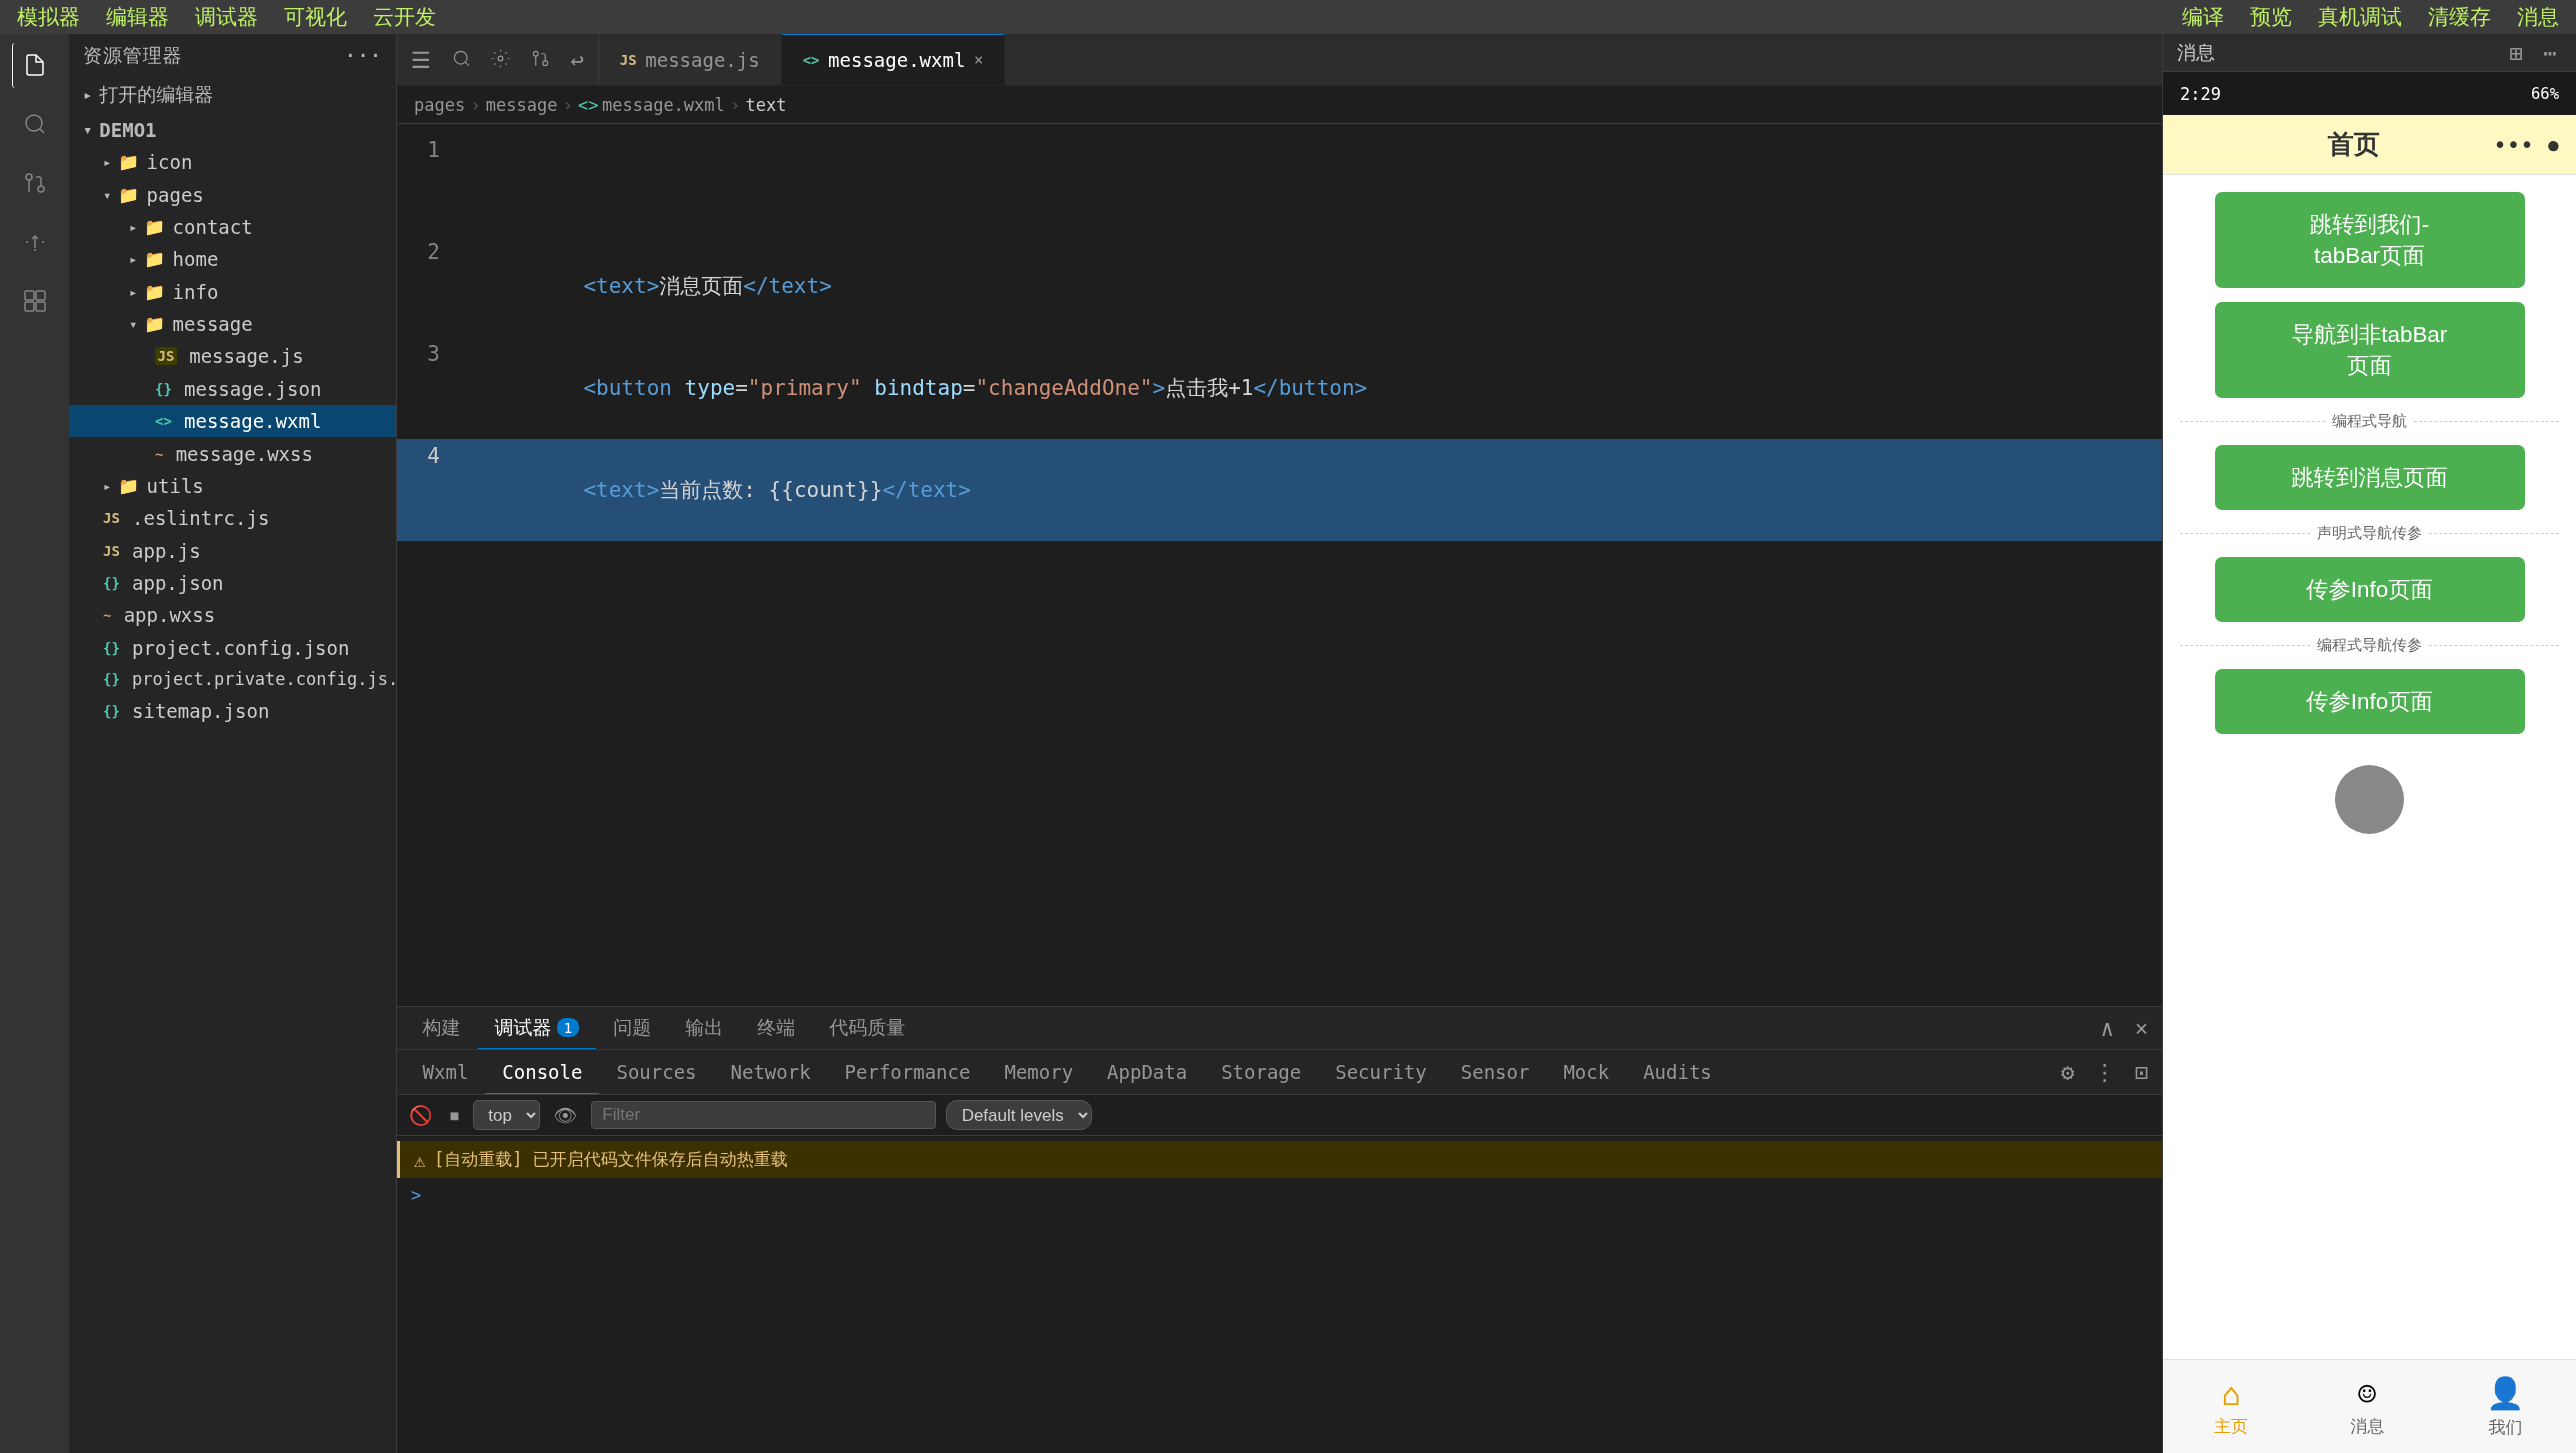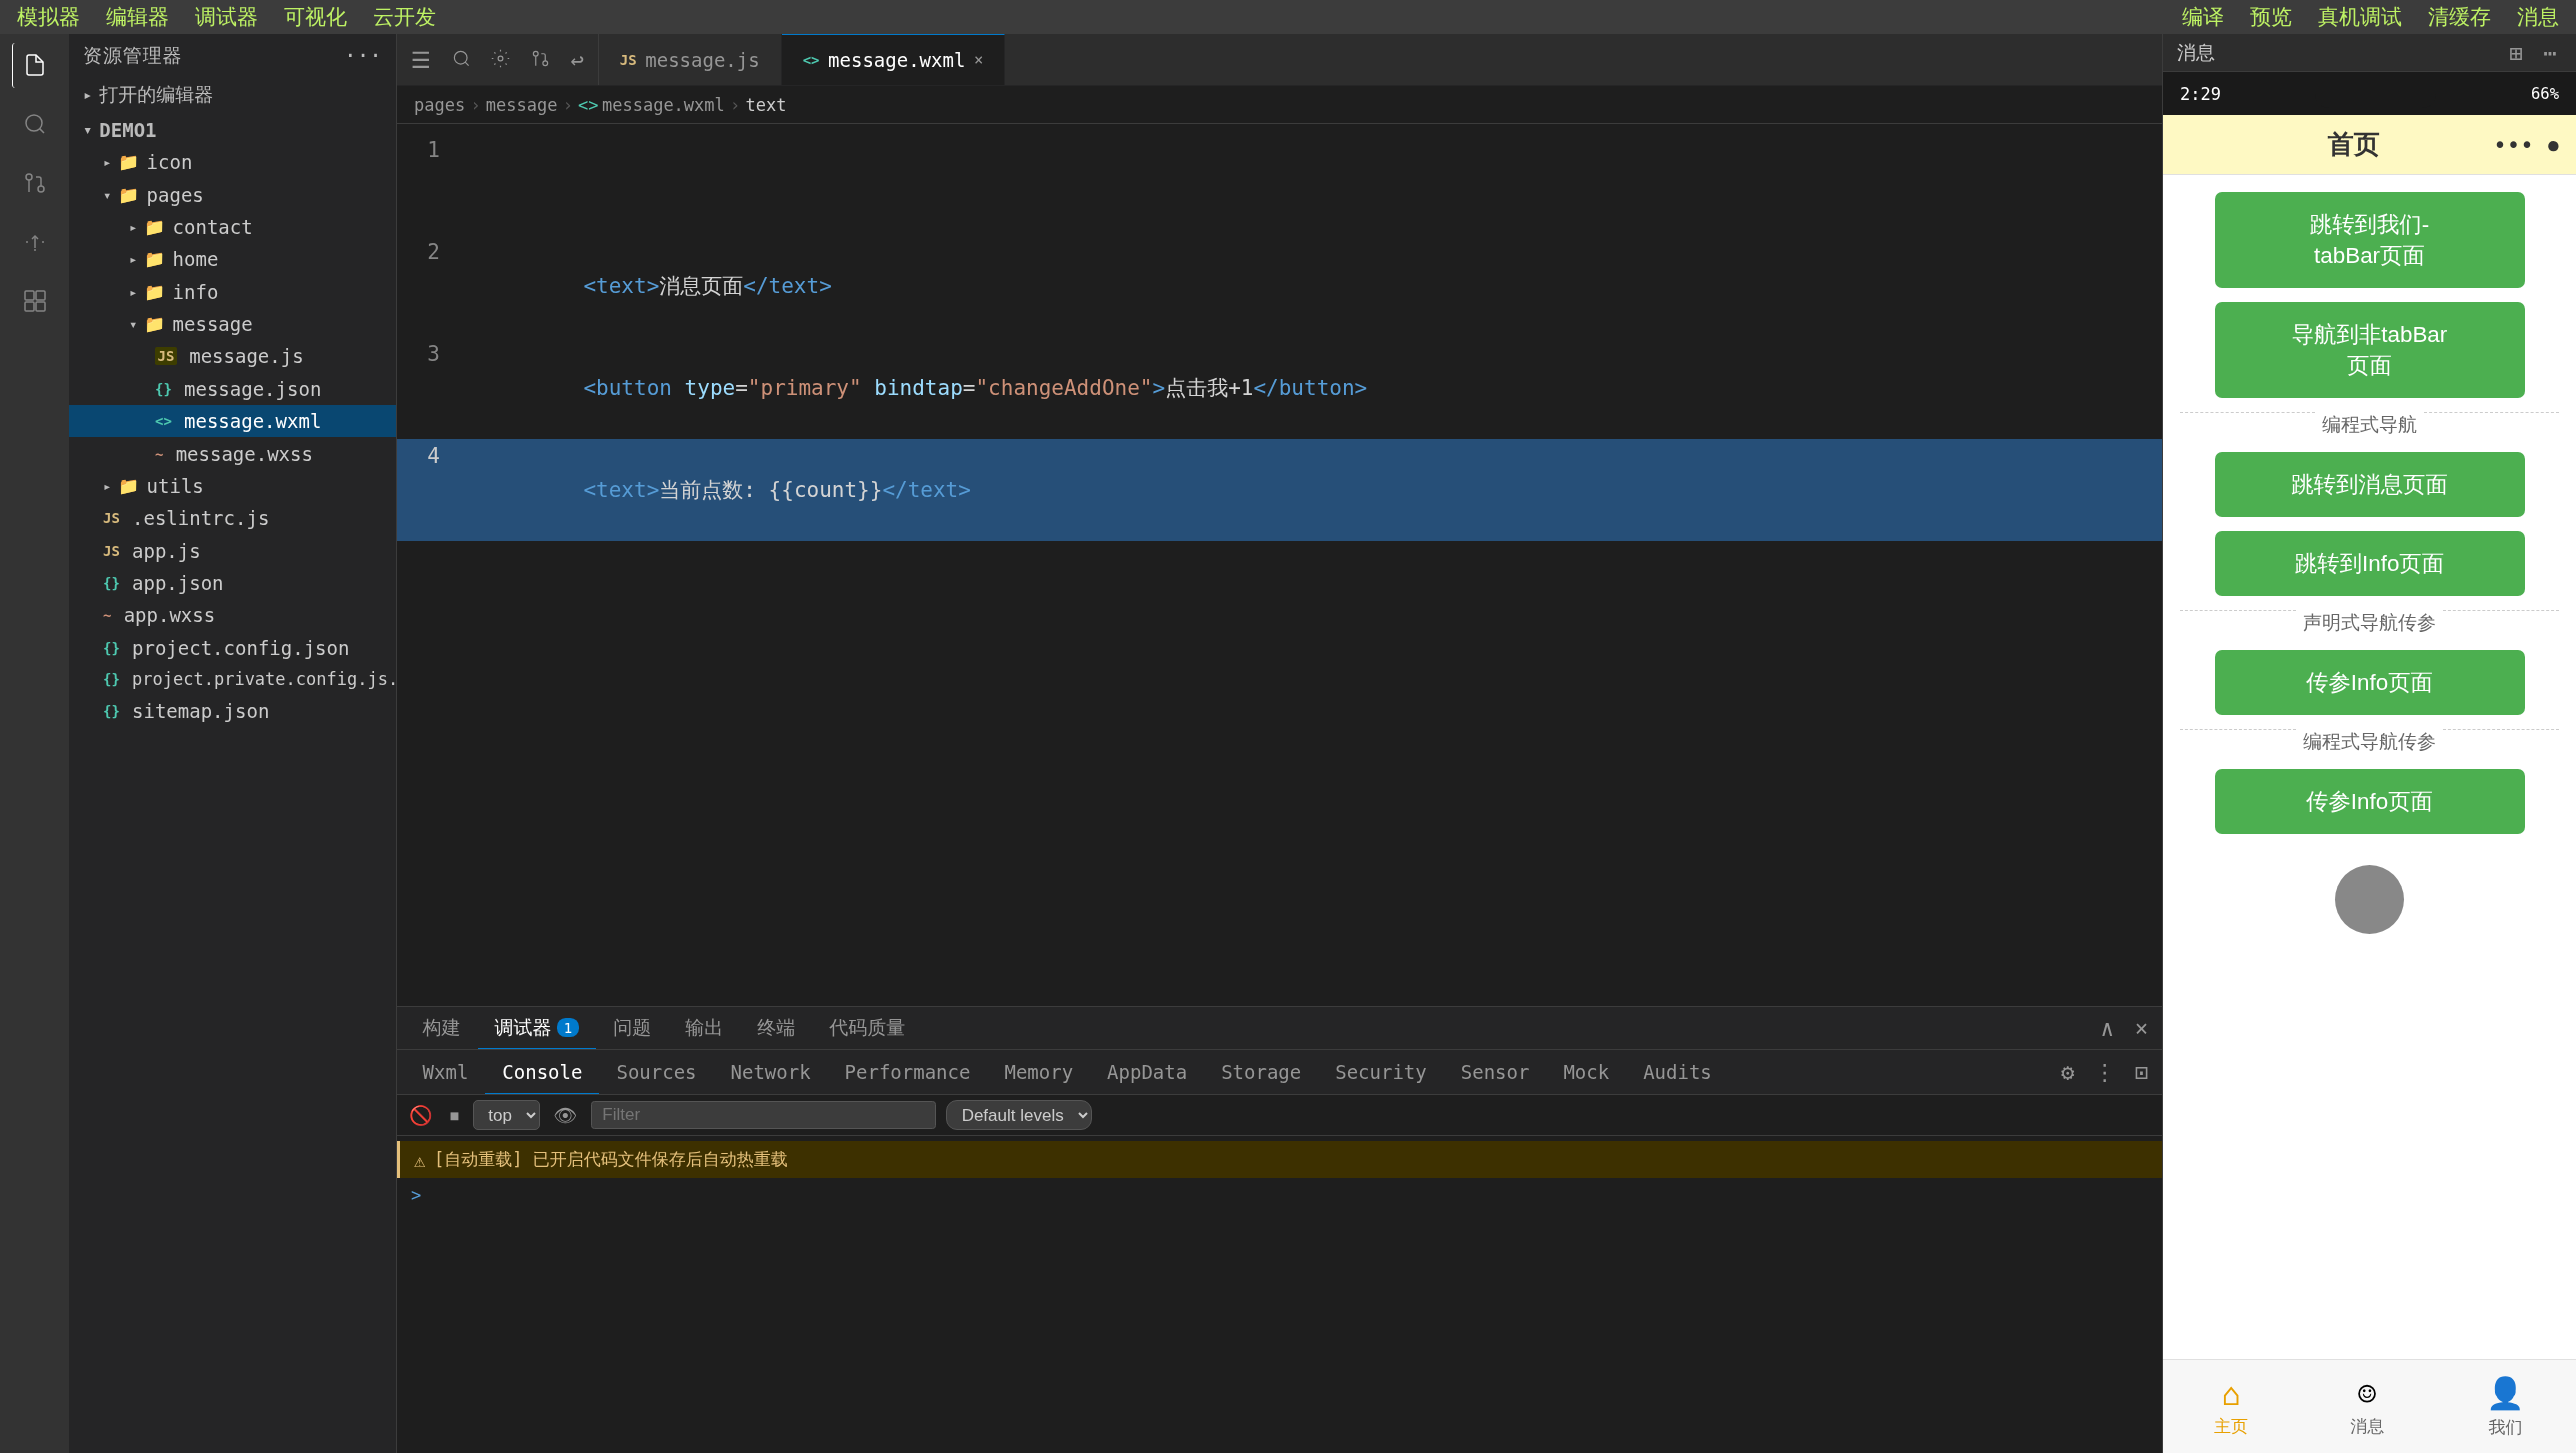--- a/index.html
+++ b/index.html
@@ -347,23 +347,23 @@
       font-size: 22.4px;
       font-family: sans-serif;
       text-align: center;
       cursor: pointer;
       font-weight: 500;
     }
 
     .dashed-divider {
       width: 100%;
       display: flex;
-      align-items: flex-start;
+      align-items: center;
       color: #666;
-      font-size: 19px;
+      font-size: 15px;
       font-family: sans-serif;
       gap: 7px;
     }
     .dashed-divider::before,
     .dashed-divider::after {
       content: '';
       flex: 1;
       border-top: 1.7px dashed #ccc;
     }
 
@@ -863,21 +863,20 @@
         <button class="green-btn">
           导航到非tabBar<br>页面
         </button>
 
         <div class="dashed-divider">
           <span>编程式导航</span>
         </div>
 
         <button class="green-btn">跳转到消息页面</button>
 
-        <button class="green-btn">跳转到Info页面</button>
 
         <div class="dashed-divider">
           <span>声明式导航传参</span>
         </div>
 
         <button class="green-btn">传参Info页面</button>
 
         <div class="dashed-divider">
           <span>编程式导航传参</span>
         </div>

